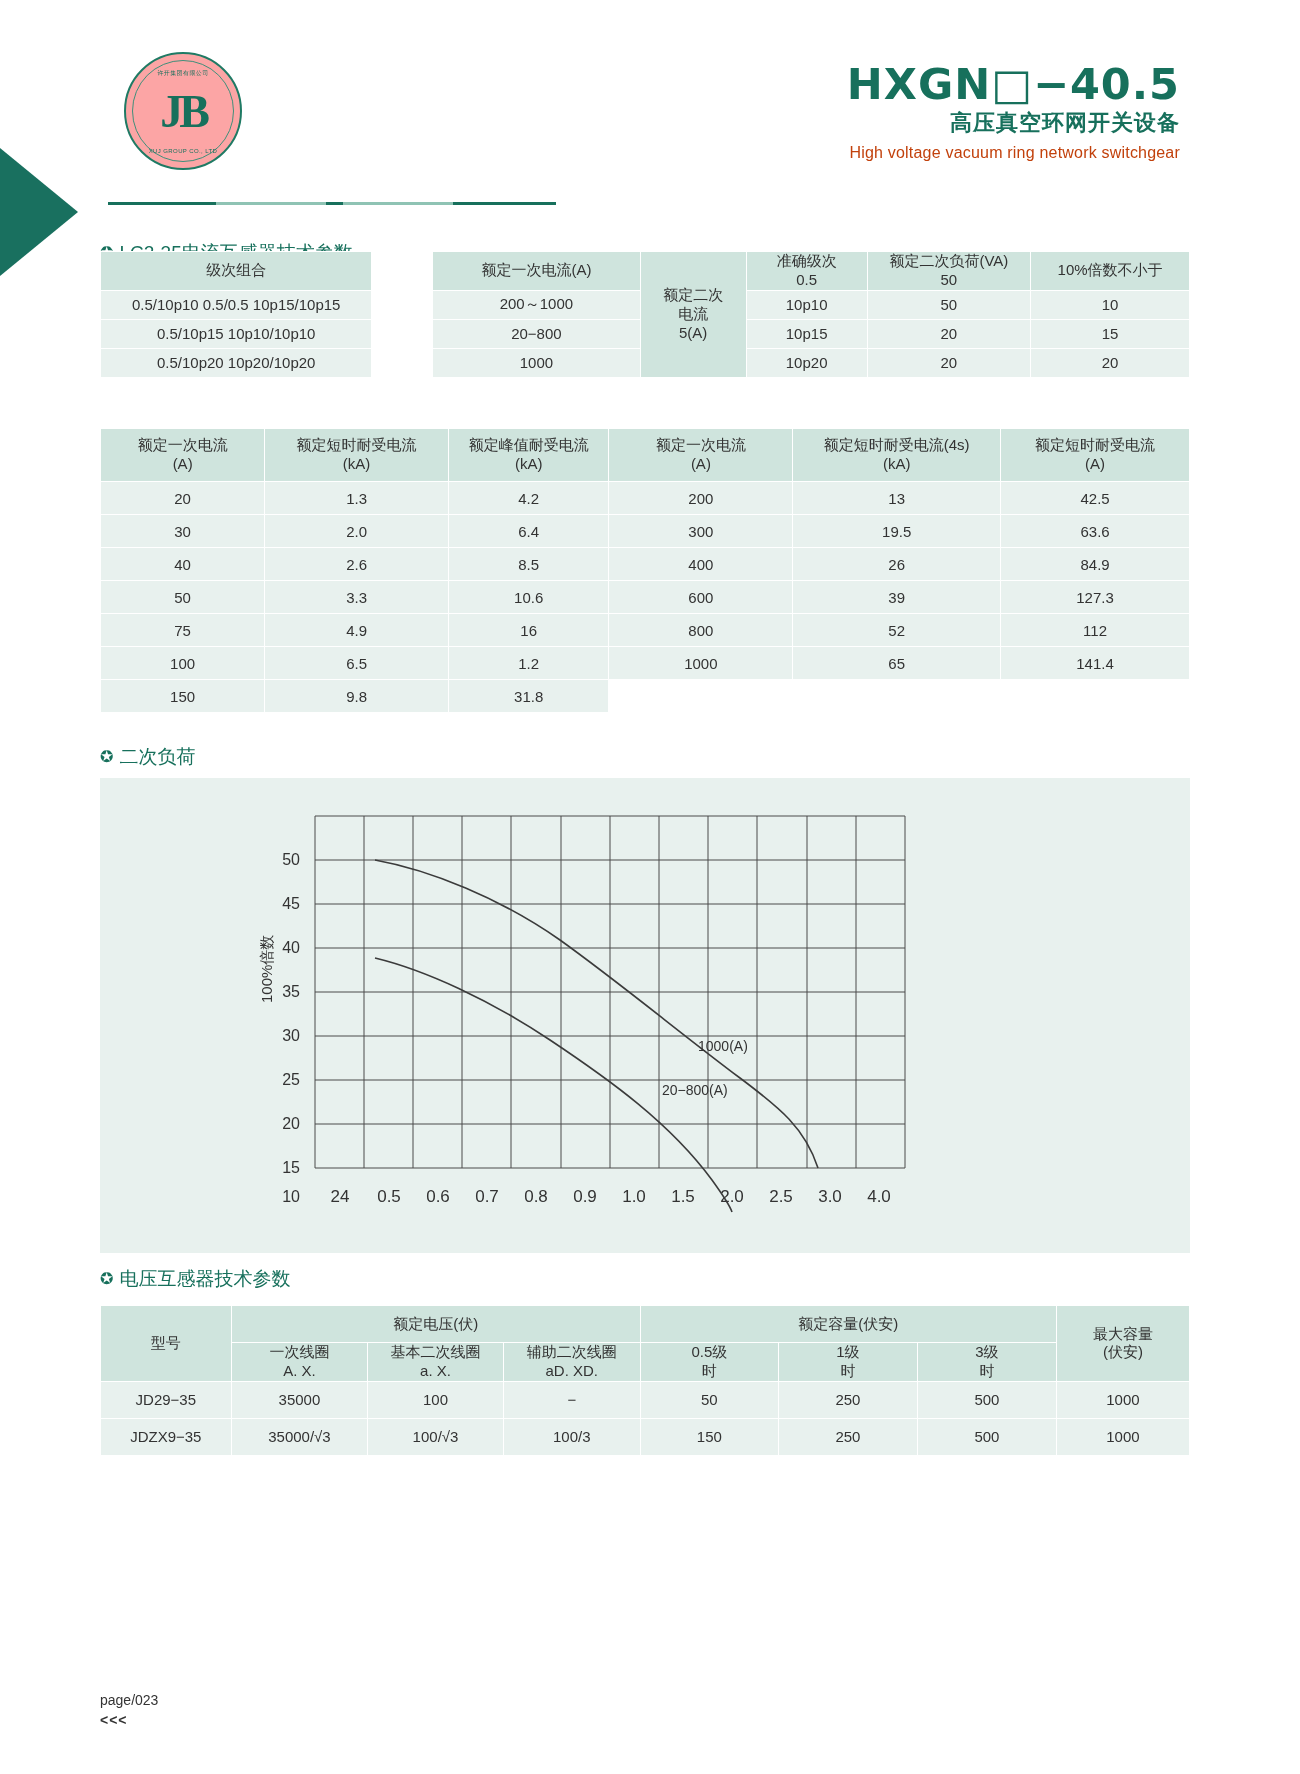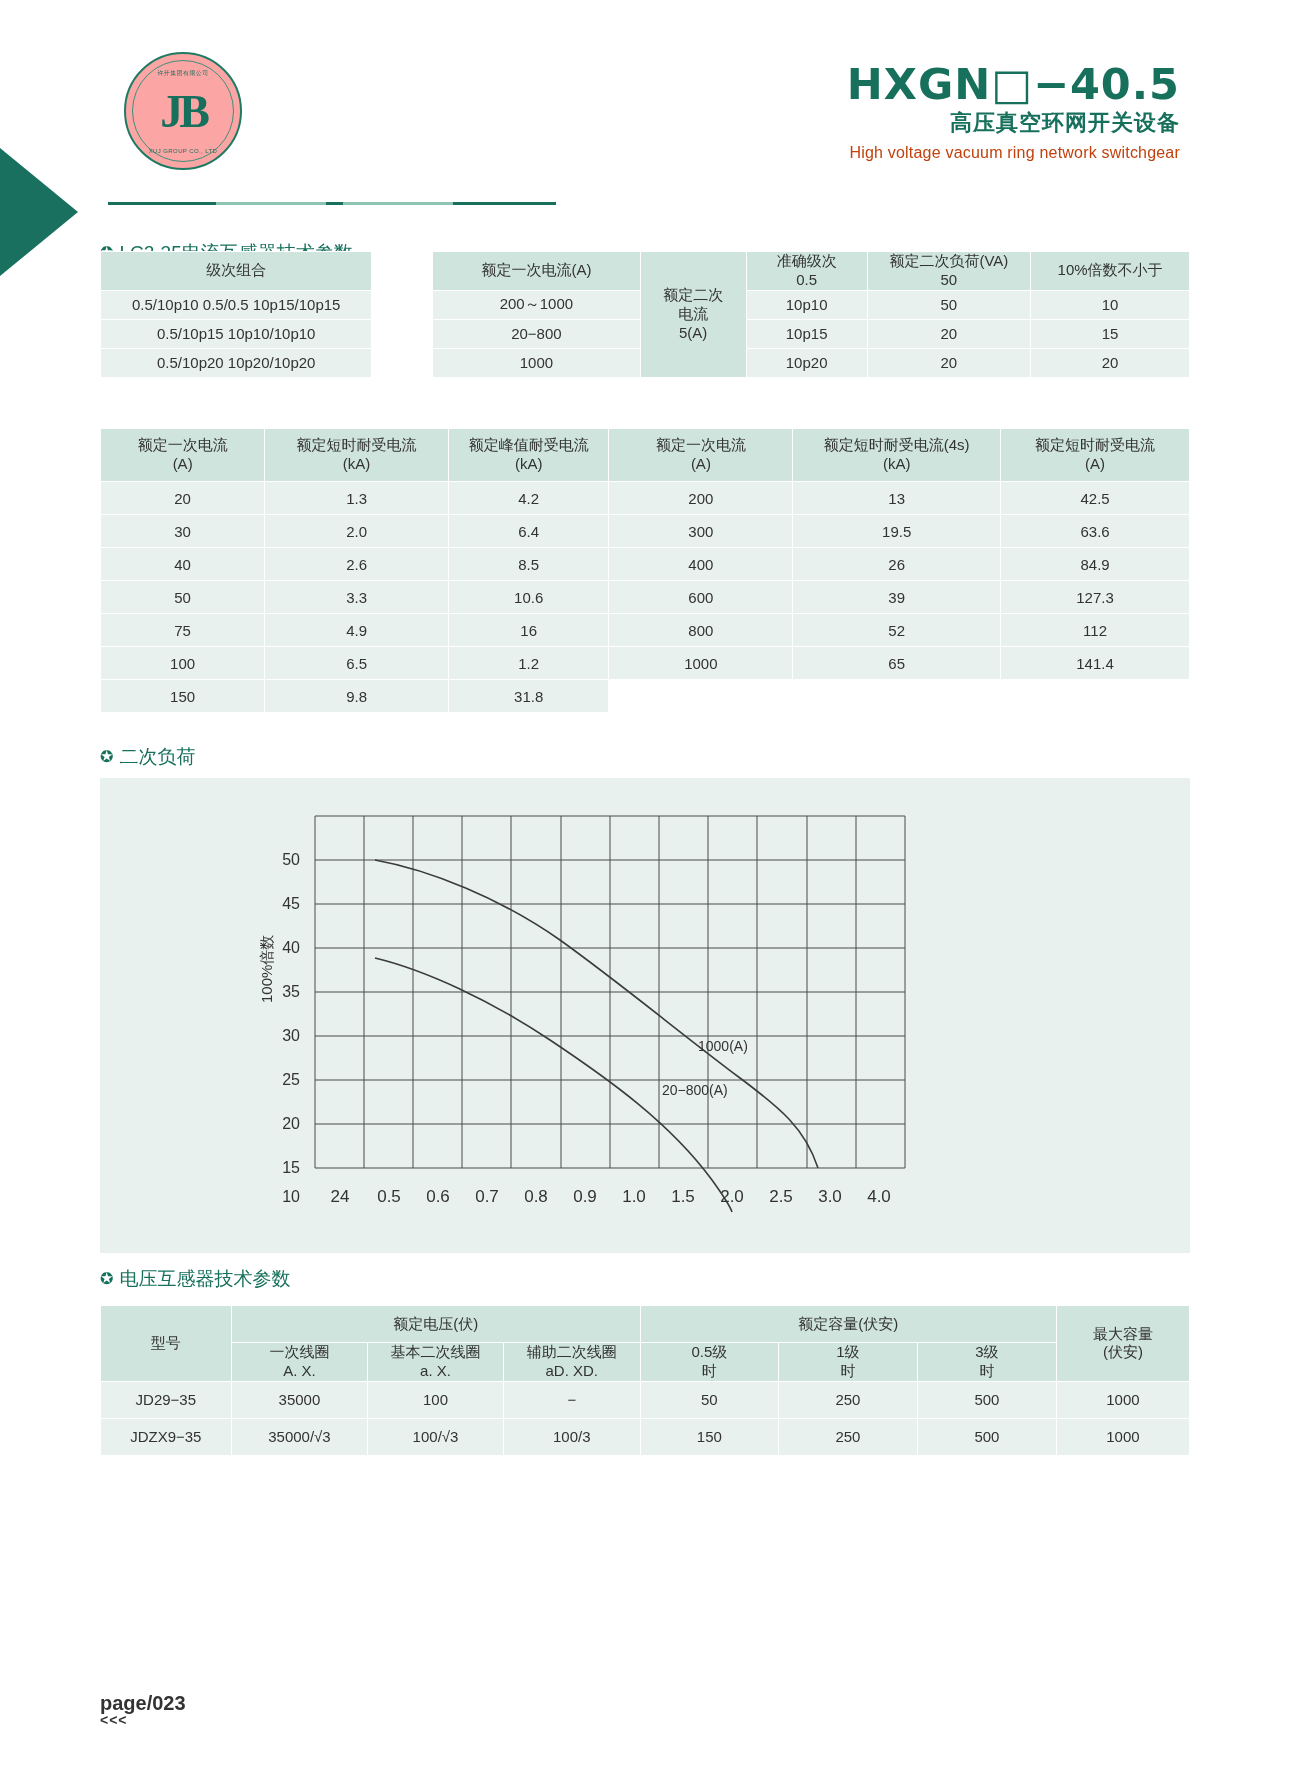--- a/index.html
+++ b/index.html
@@ -197,23 +197,23 @@
     font-size: 15px;
     color: #333333;
     white-space: nowrap;
   }
 
   
   .footer-page {
     position: absolute;
     left: 100px;
     top: 1692px;
-    font-size: 20px;
+    font-size: 14px;
     color: #333333;
-    font-weight: bold;
+    font-weight: normal;
   }
   .footer-arrows {
     position: absolute;
     left: 100px;
     top: 1712px;
     font-size: 14px;
     color: #333333;
     letter-spacing: 1px;
     font-weight: bold;
   }

